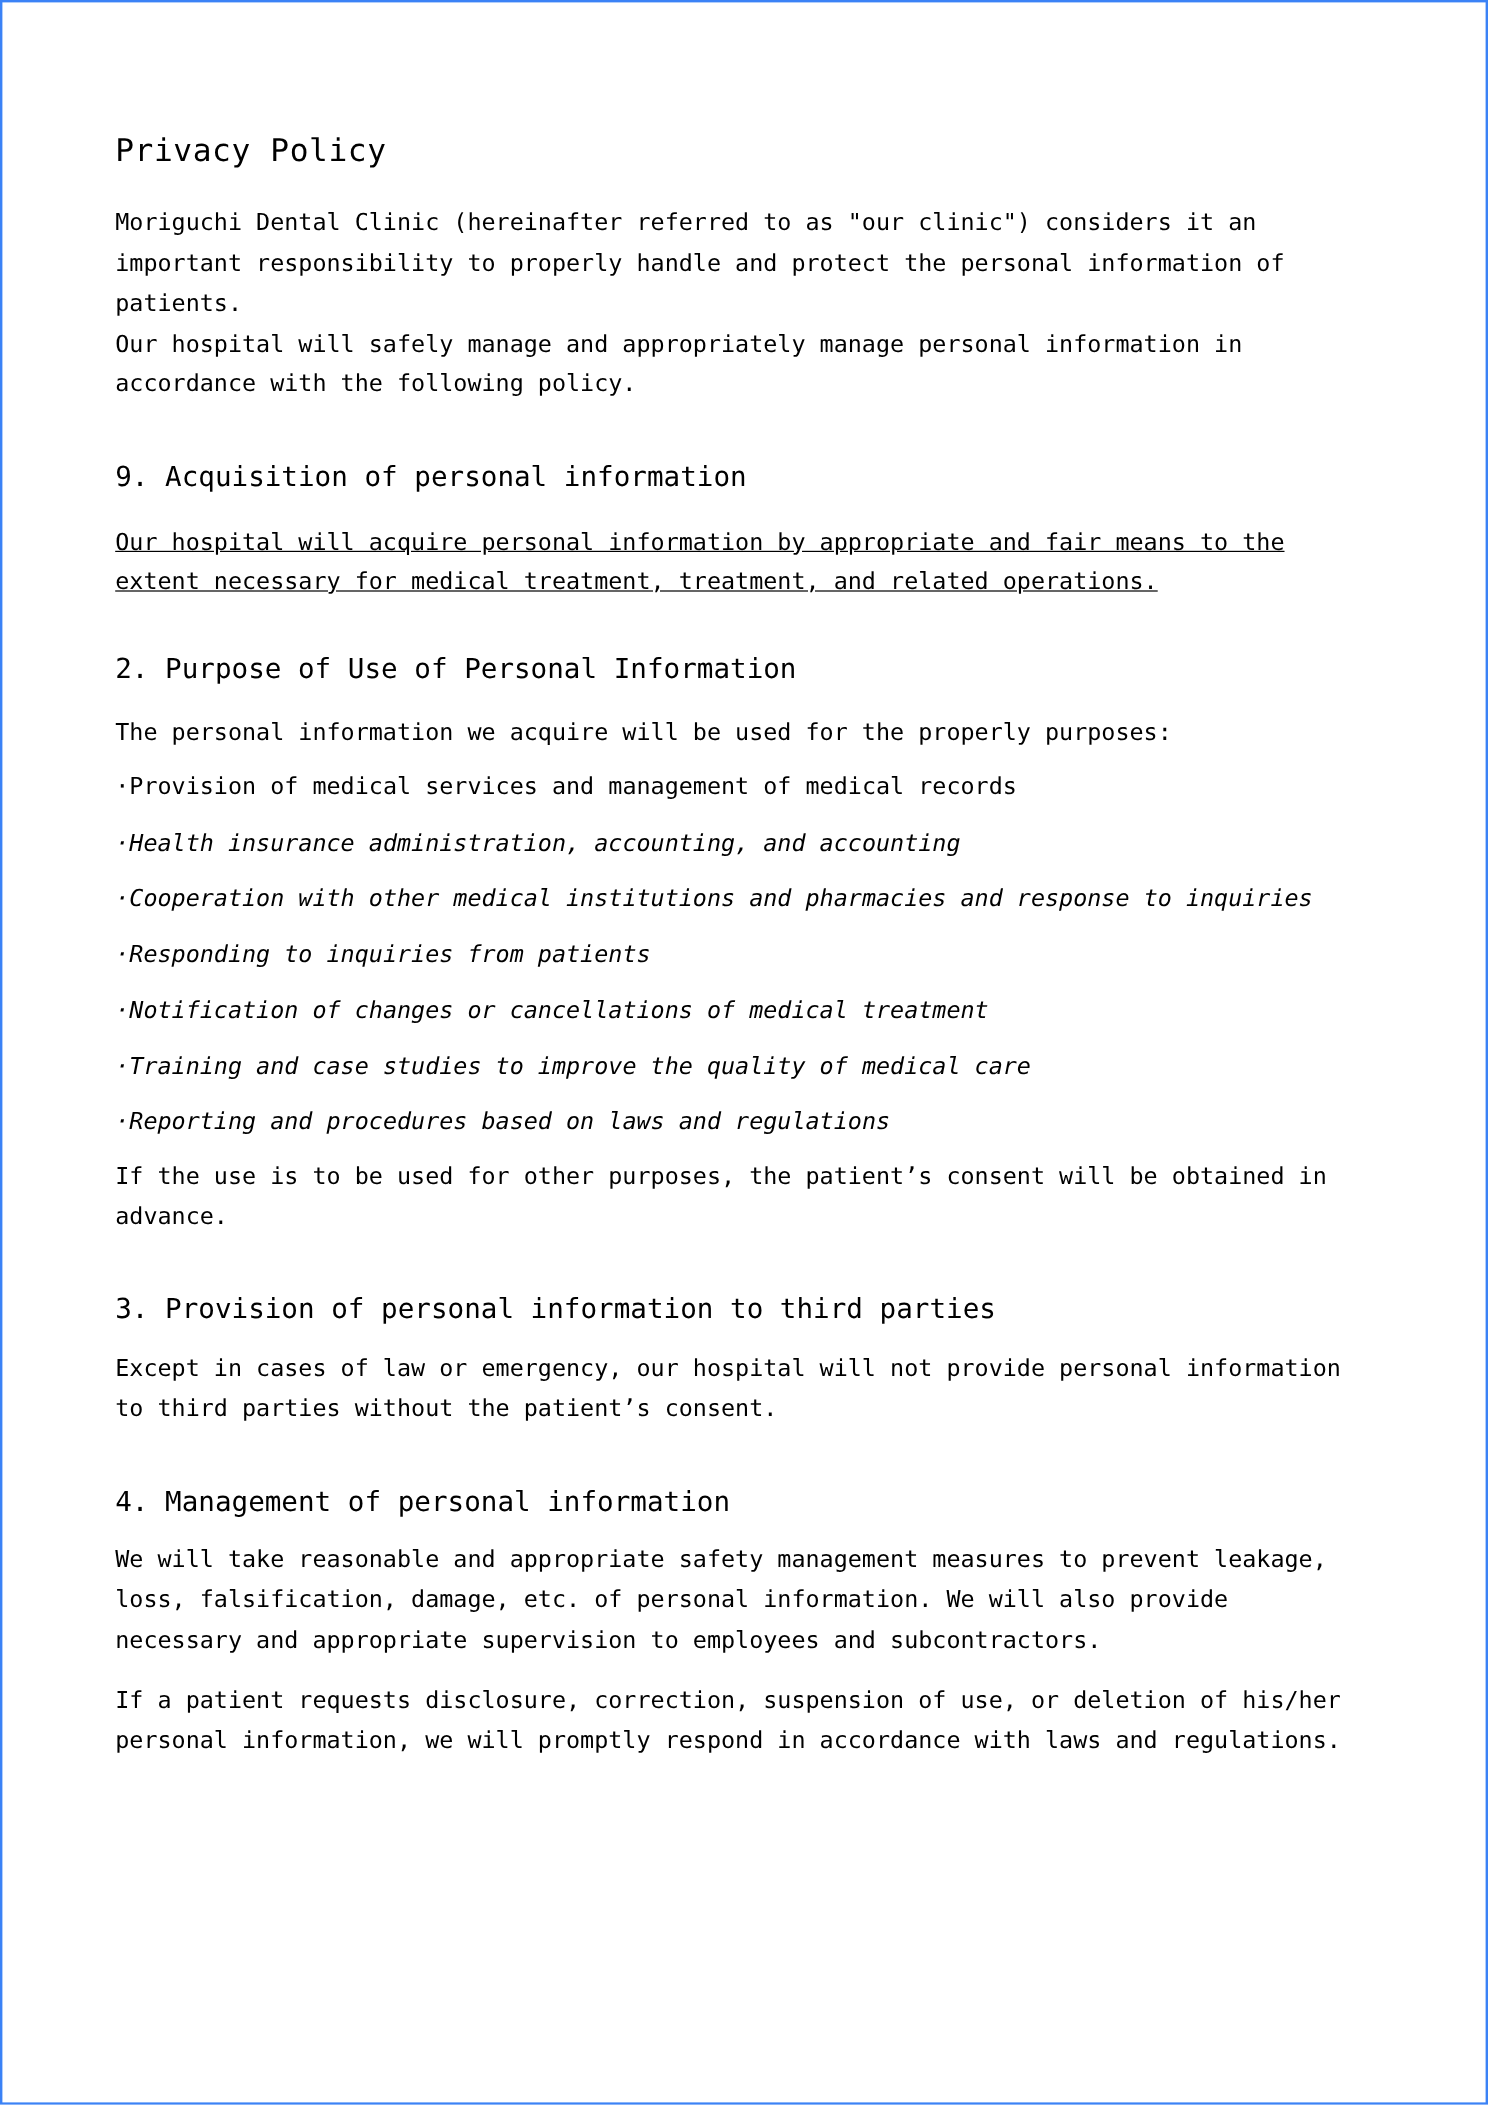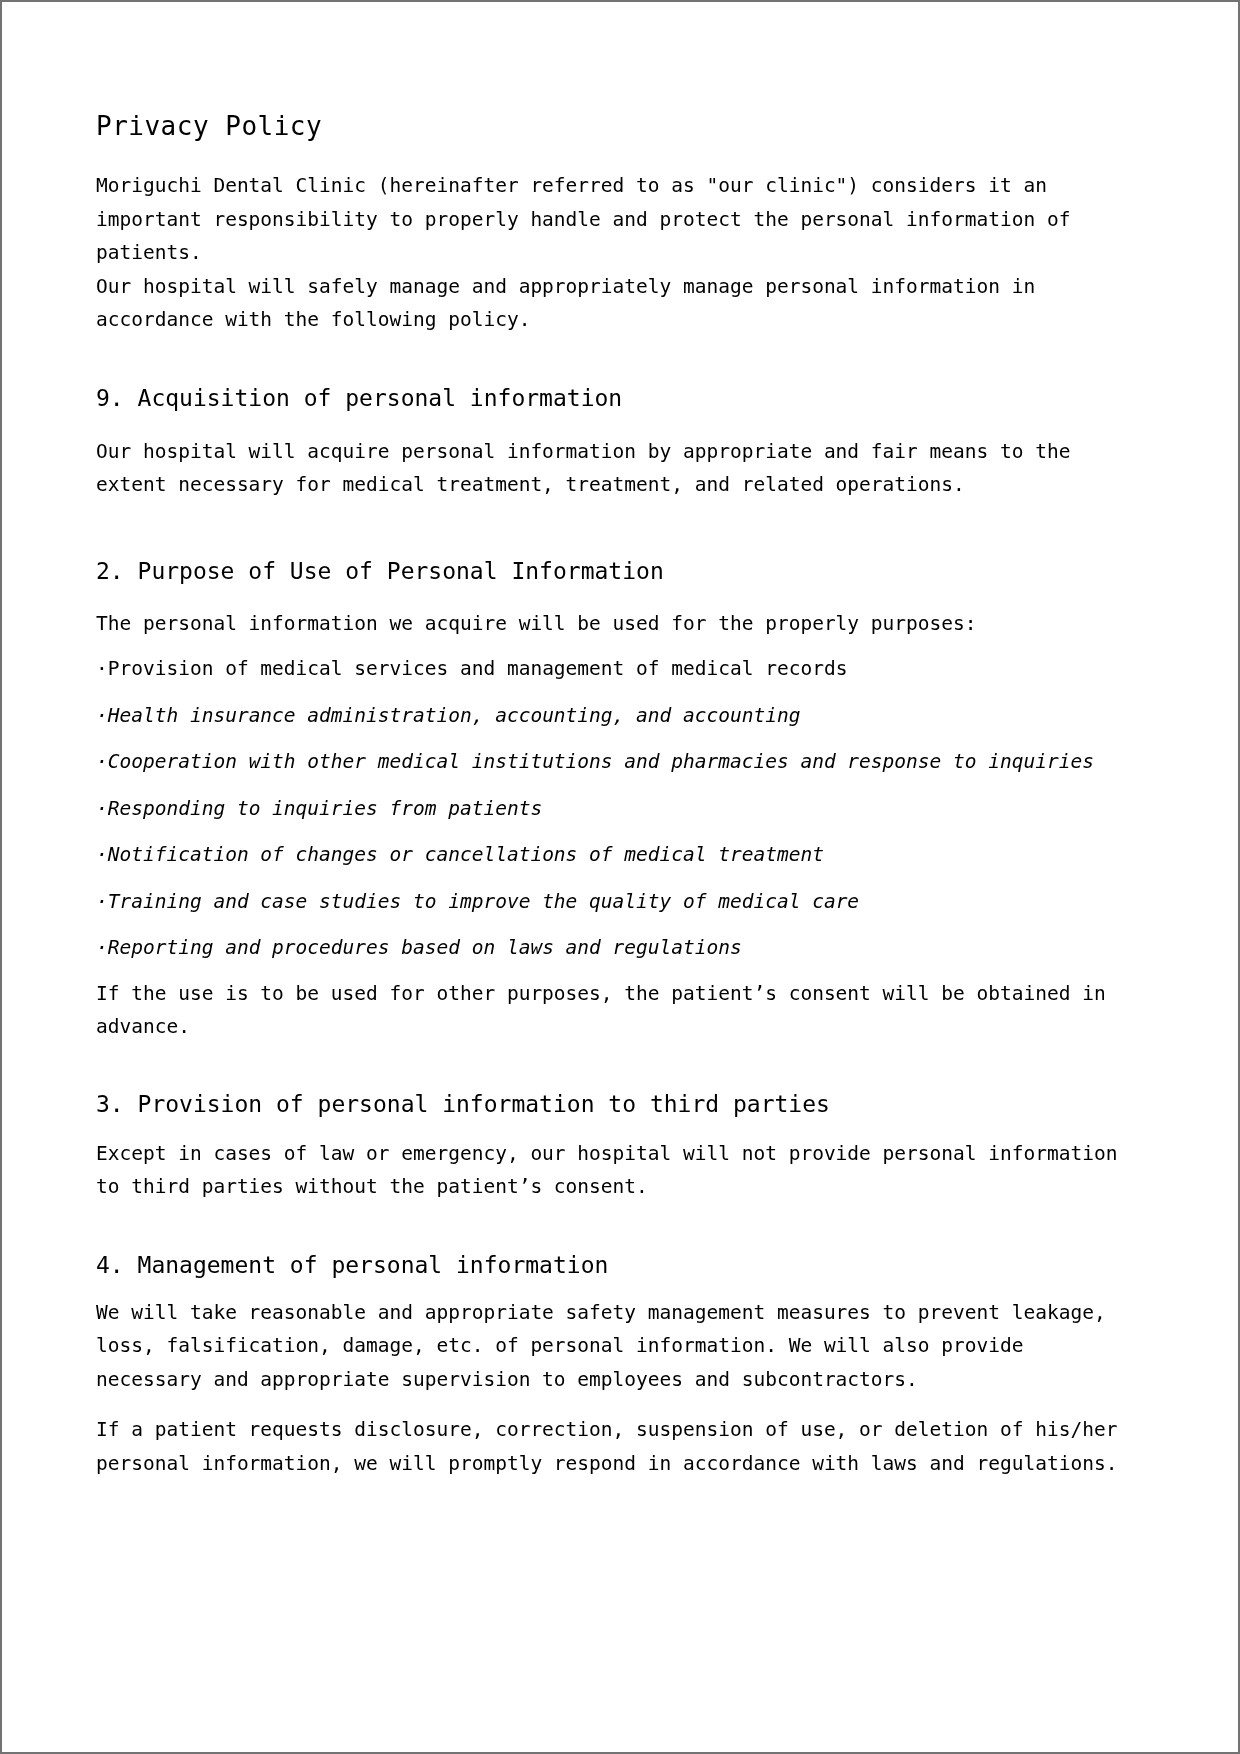--- a/index.html
+++ b/index.html
@@ -6,21 +6,21 @@
     margin: 0;
     padding: 0;
     background: #ffffff;
   }
   .page {
     position: relative;
     width: 1240px;
     height: 1754px;
     box-sizing: border-box;
     background: #ffffff;
-    border: 2px solid #737373;
+    border: 2px solid #3b82f6;
     padding: 0 94px;
     overflow: hidden;
     font-family: "DejaVu Sans Mono", "Liberation Mono", monospace;
     color: #000000;
   }
   .page * {
     margin: 0;
     padding: 0;
     font-weight: normal;
   }
@@ -36,22 +36,22 @@
     line-height: 33.5px;
     white-space: pre-wrap;
   }
   .intro      { margin-top: 26px; }
   .sec-head {
     font-size: 23px;
     line-height: 34px;
     white-space: pre-wrap;
   }
   .h1m  { margin-top: 44px; }
-  .p1m  { margin-top: 20px; }
-  .h2m  { margin-top: 52px; }
+  .p1m  { margin-top: 20px; text-decoration: underline; }
+  .h2m  { margin-top: 39px; }
   .p2m  { margin-top: 19px; }
   .bullet {
     font-size: 19.5px;
     line-height: 33.5px;
     white-space: pre-wrap;
   }
   .bullet-first { margin-top: 12px; }
   .bullet + .bullet { margin-top: 13px; font-style: italic; }
   .afterm { margin-top: 12px; }
   .h3m  { margin-top: 43px; }

